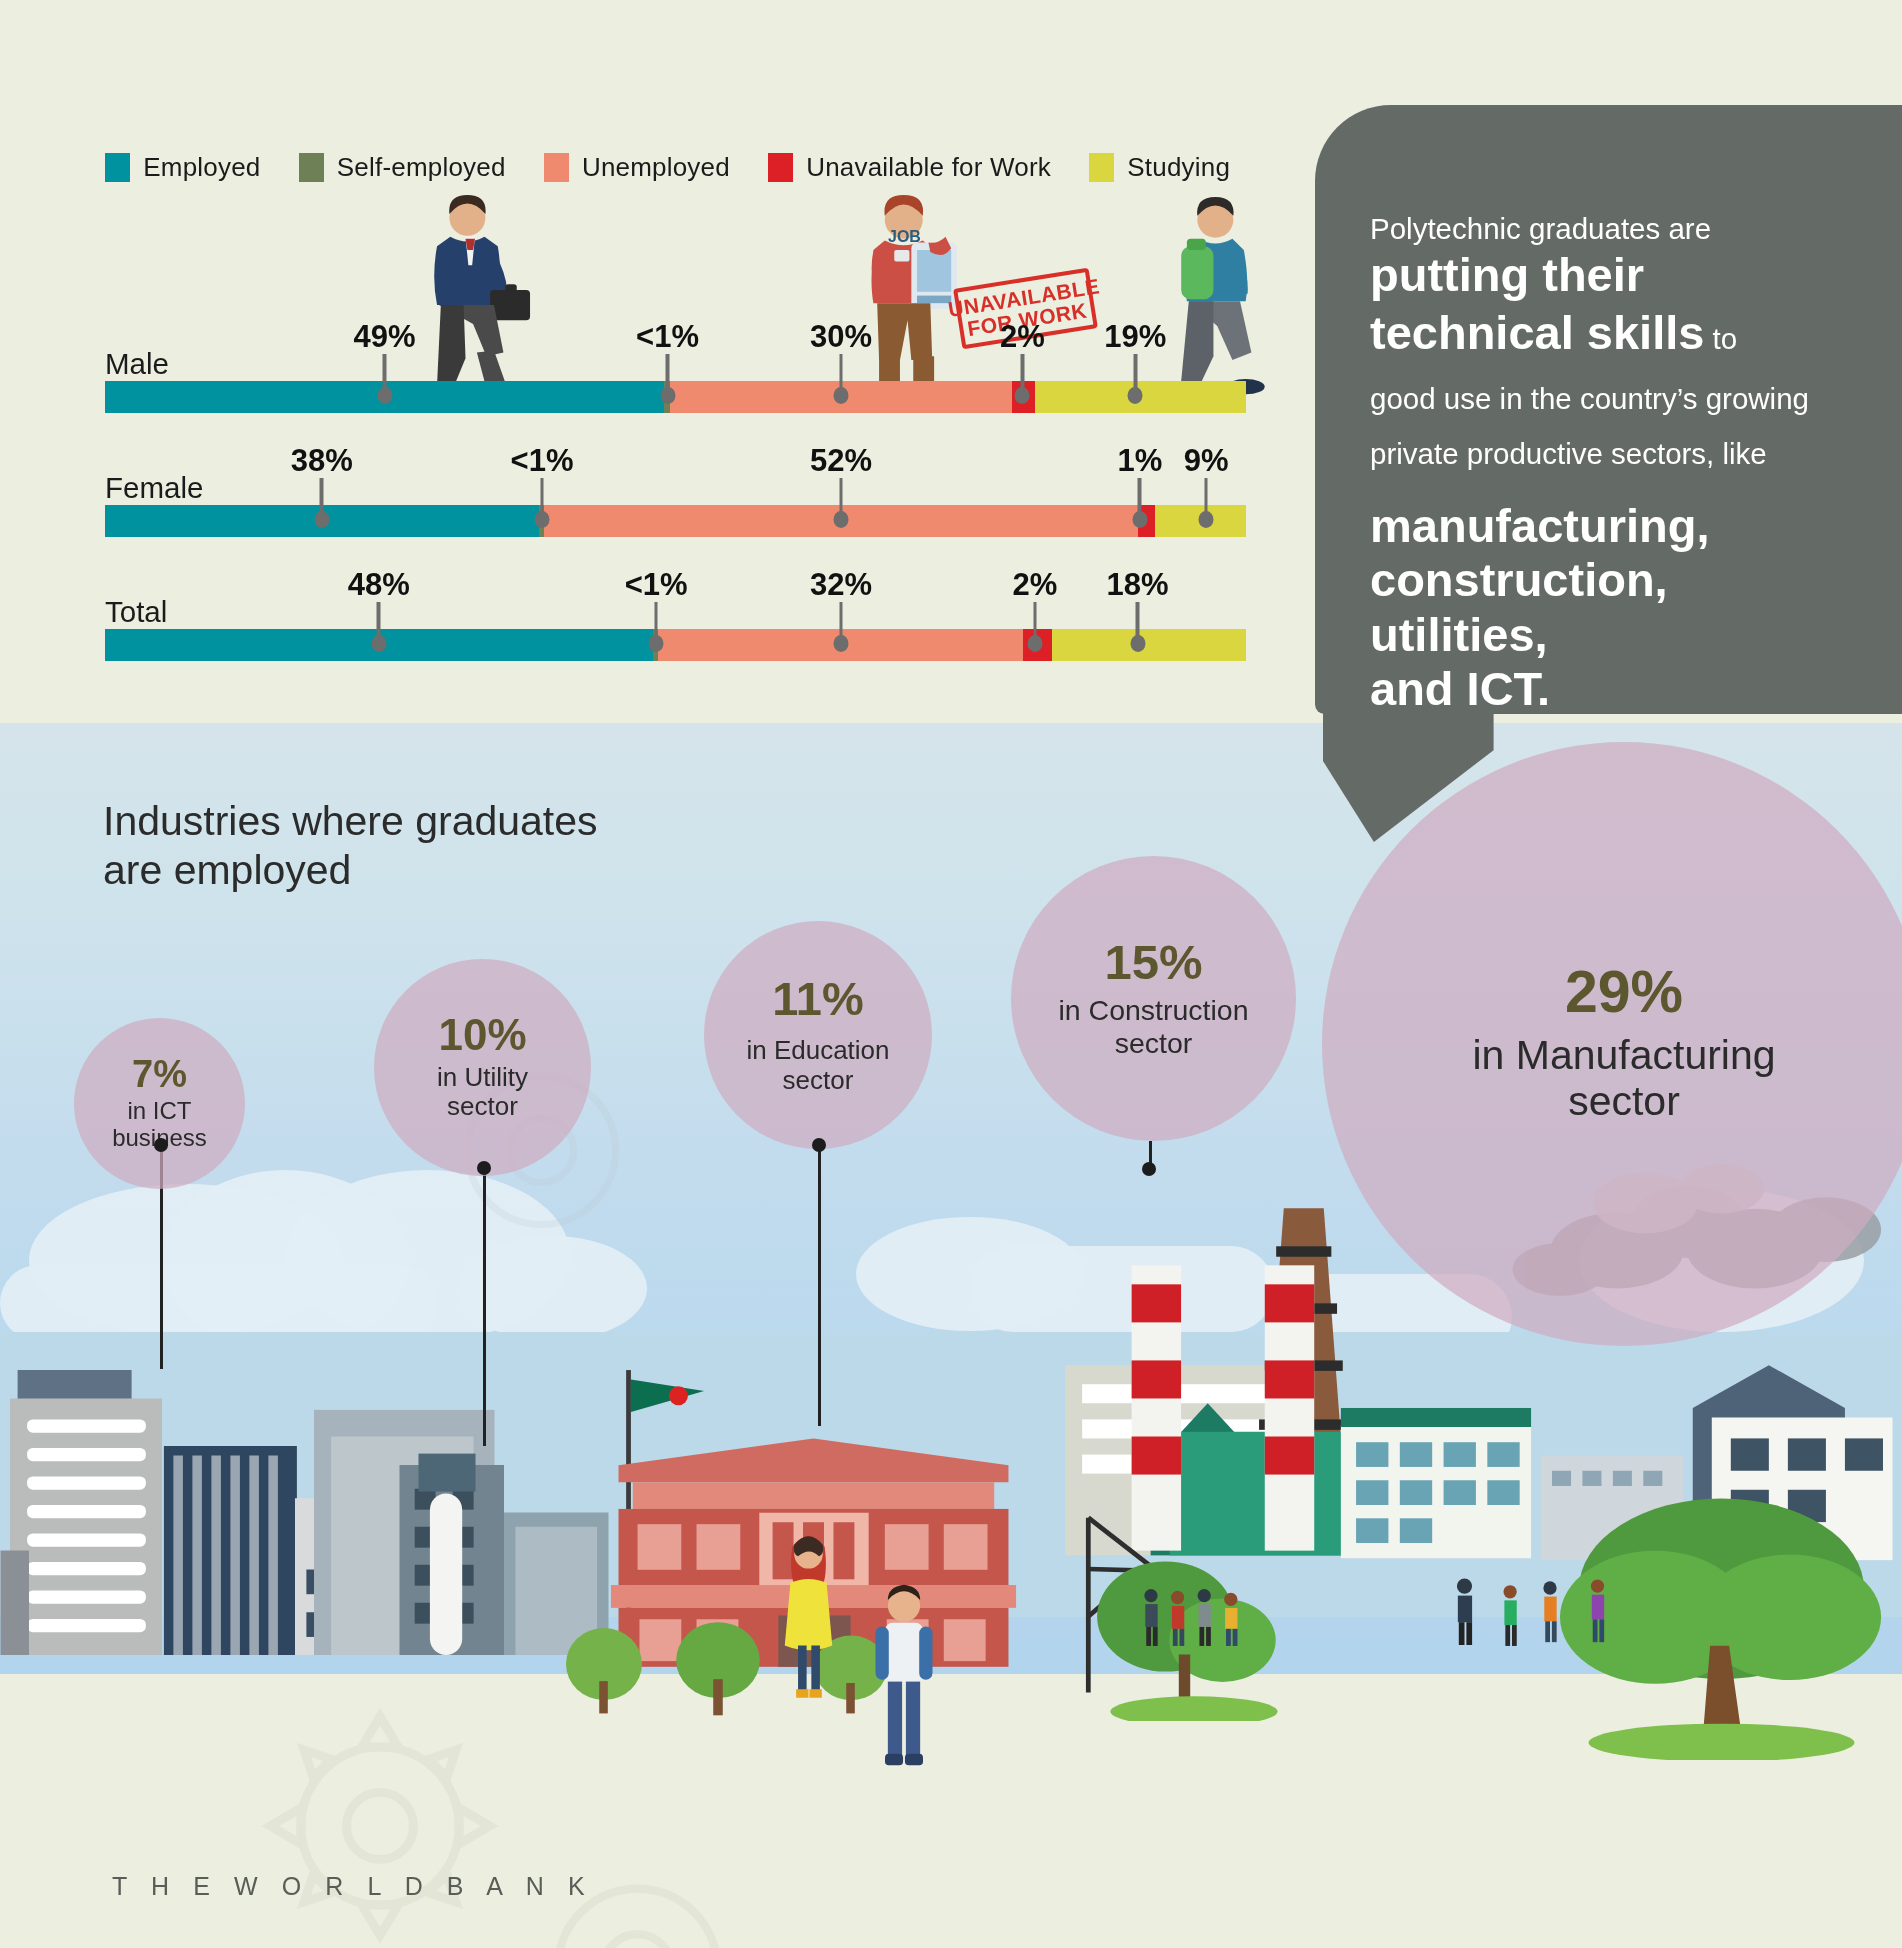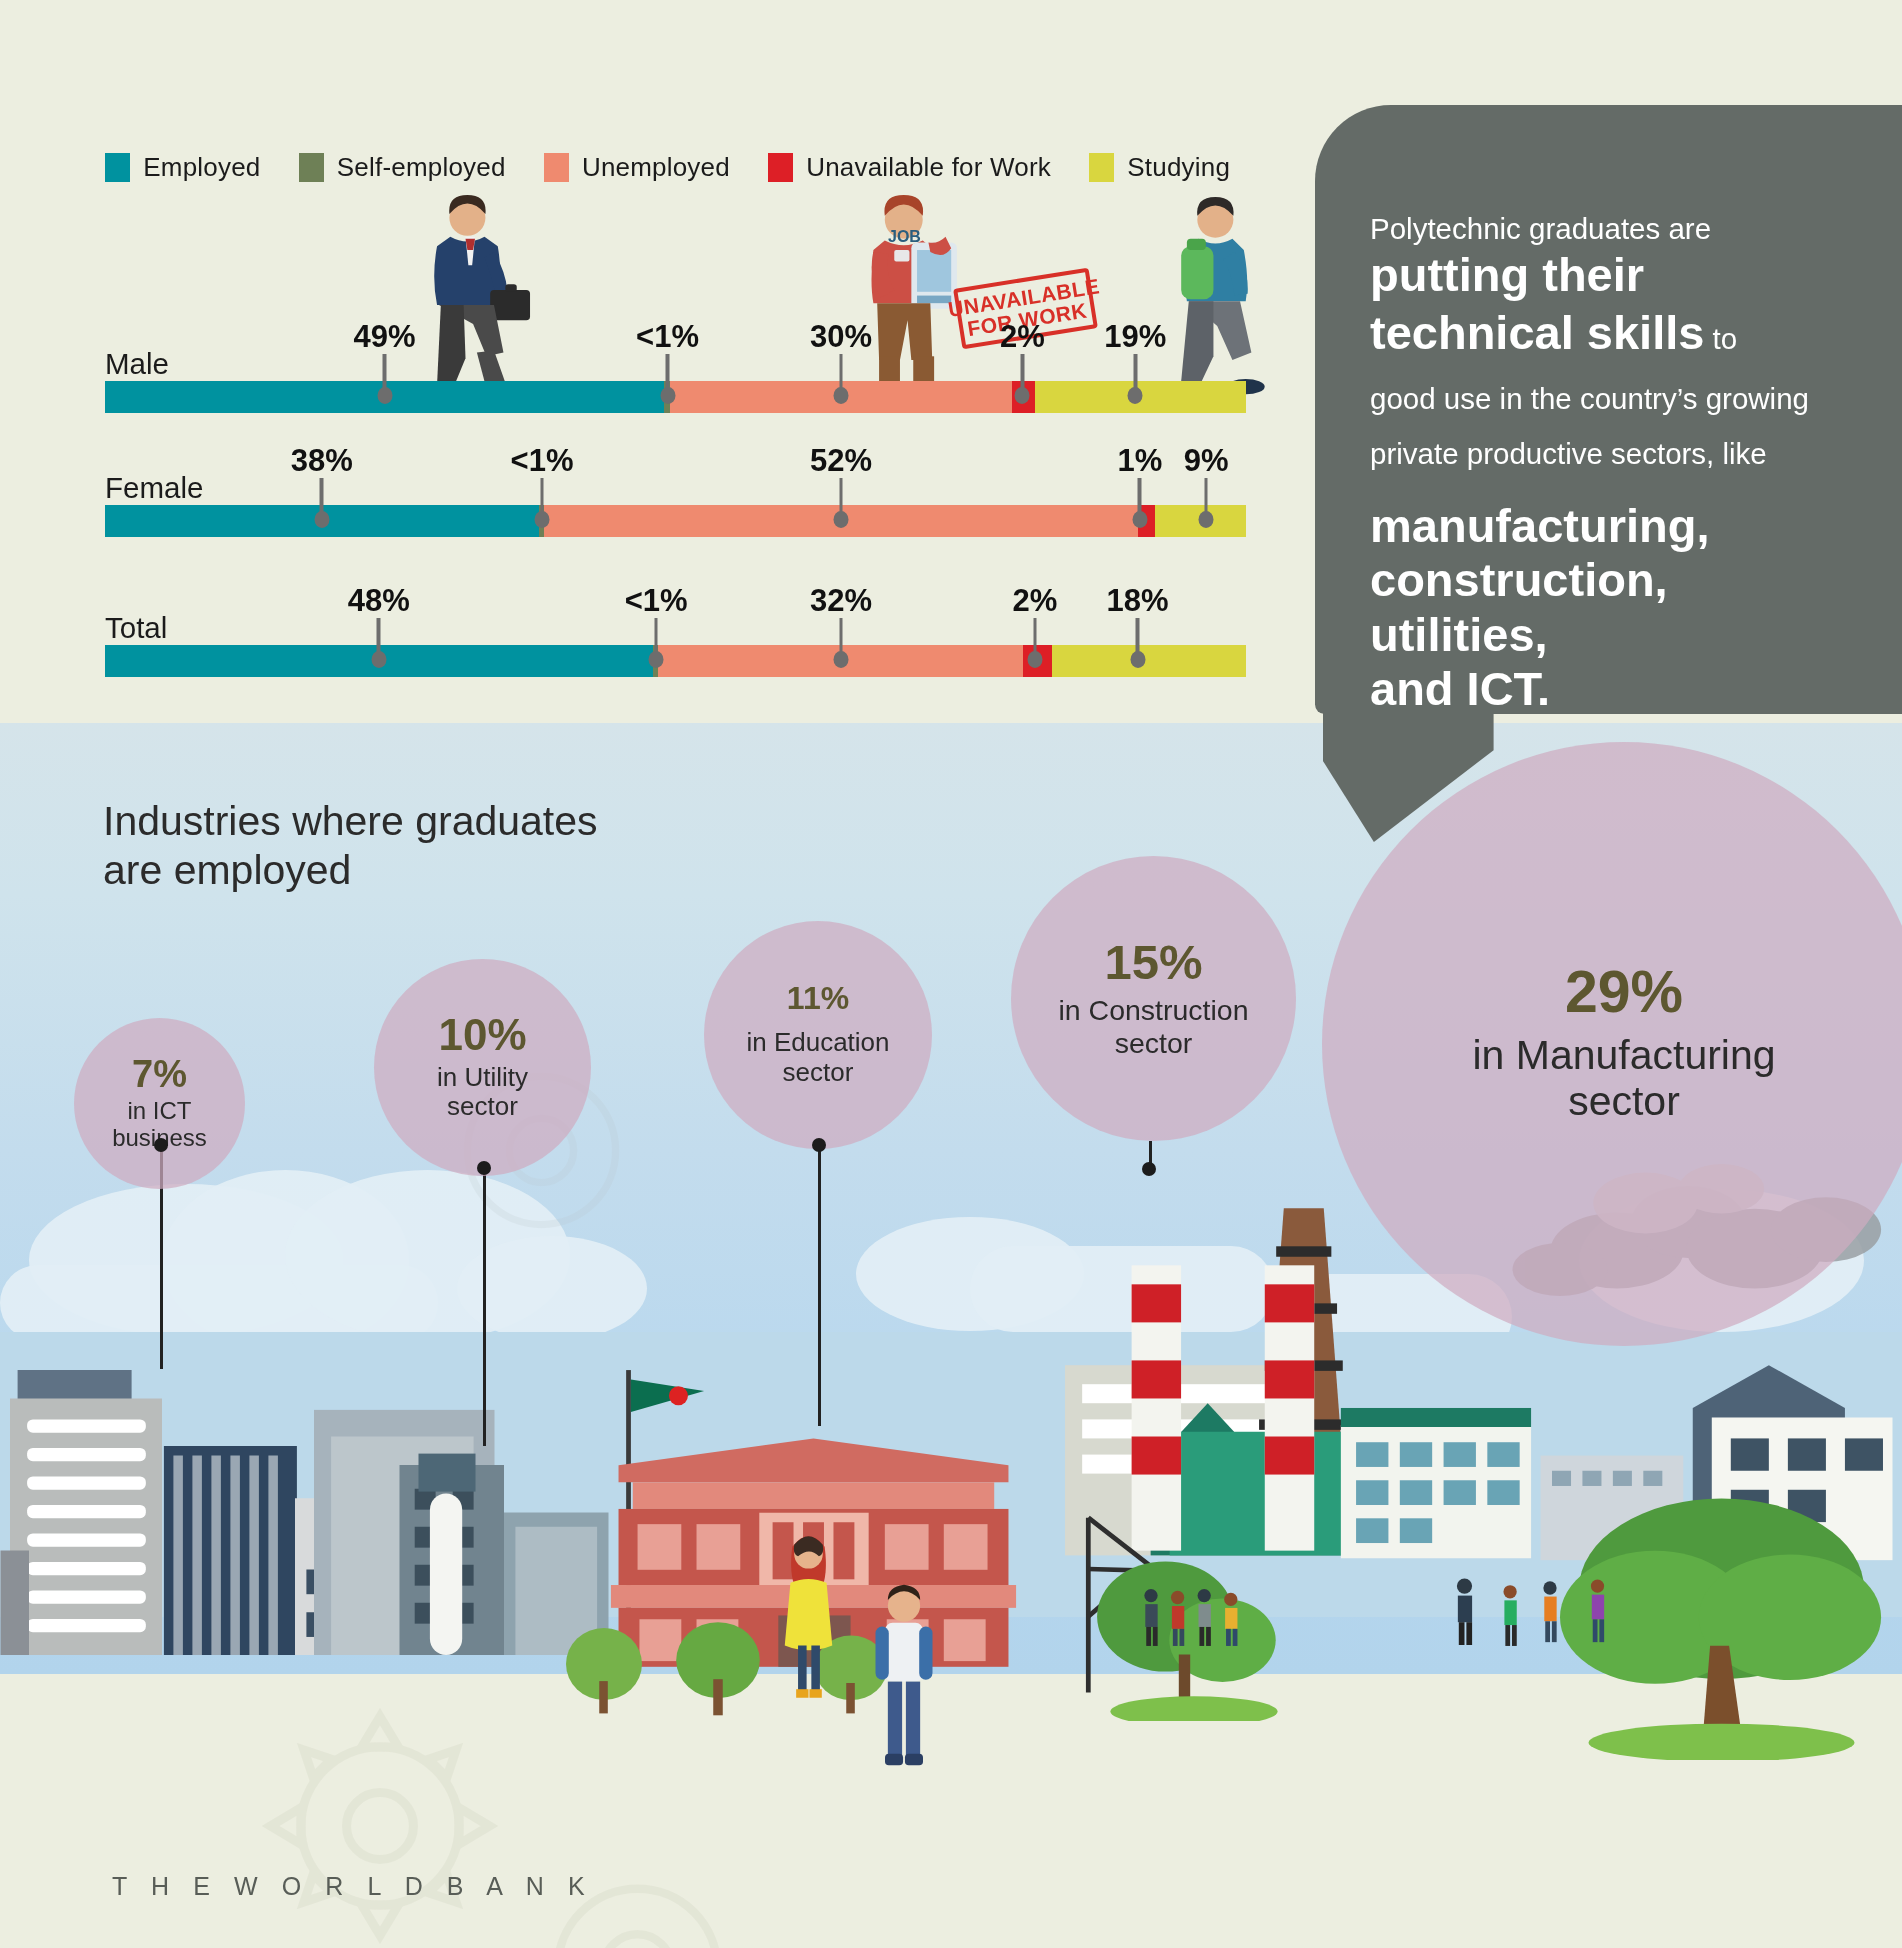--- a/index.html
+++ b/index.html
@@ -585,21 +585,21 @@
             <div class="knob"></div>
         </div>
         <div class="marker" style="left:96.5%">
           <div class="pct">9%</div>
           <div class="stem"></div>
             <div class="knob"></div>
         </div>
       </div>
     </div>
 
-    <div class="row" style="margin-top:41px;">
+    <div class="row" style="margin-top:25px;">
       <div class="row-label">Total</div>
       <div class="bar">
         <div class="seg" style="width:48%;background:#00929f"></div>
         <div class="seg" style="width:0.5%;background:#6e8056"></div>
         <div class="seg" style="width:32%;background:#ef8a6f"></div>
         <div class="seg" style="width:2.5%;background:#dd1f26"></div>
         <div class="seg" style="width:17%;background:#d9d63f"></div>
       </div>
       <div class="markers">
         <div class="marker" style="left:24%">
@@ -661,21 +661,21 @@
   <div class="bstem" style="left:1149px;top:1141px;height:28.5px;"></div>
   <div class="ibubble" style="left:1011px;top:856px;width:285px;height:285px;">
     <div class="pctbig" style="font-size:49px;margin-bottom:7.6px;">15%</div>
     <div class="sub" style="font-size:28.5px;white-space:pre-line;">in Construction
 sector</div>
   </div>
   <div class="bdot" style="left:1142px;top:1162px;"></div>
 
   <div class="bstem" style="left:818px;top:1141px;height:285px;"></div>
   <div class="ibubble" style="left:704px;top:921px;width:228px;height:228px;">
-    <div class="pctbig" style="font-size:32px;margin-bottom:14px;">11%</div>
+    <div class="pctbig" style="font-size:47px;margin-bottom:14px;">11%</div>
     <div class="sub" style="font-size:26px;white-space:pre-line;">in Education
 sector</div>
   </div>
   <div class="bdot" style="left:812px;top:1138px;"></div>
 
   <div class="bstem" style="left:483px;top:1165px;height:281px;"></div>
   <div class="ibubble" style="left:374px;top:959px;width:217px;height:217px;">
     <div class="pctbig" style="font-size:44px;margin-bottom:5.7px;">10%</div>
     <div class="sub" style="font-size:26px;white-space:pre-line;">in Utility
 sector</div>

